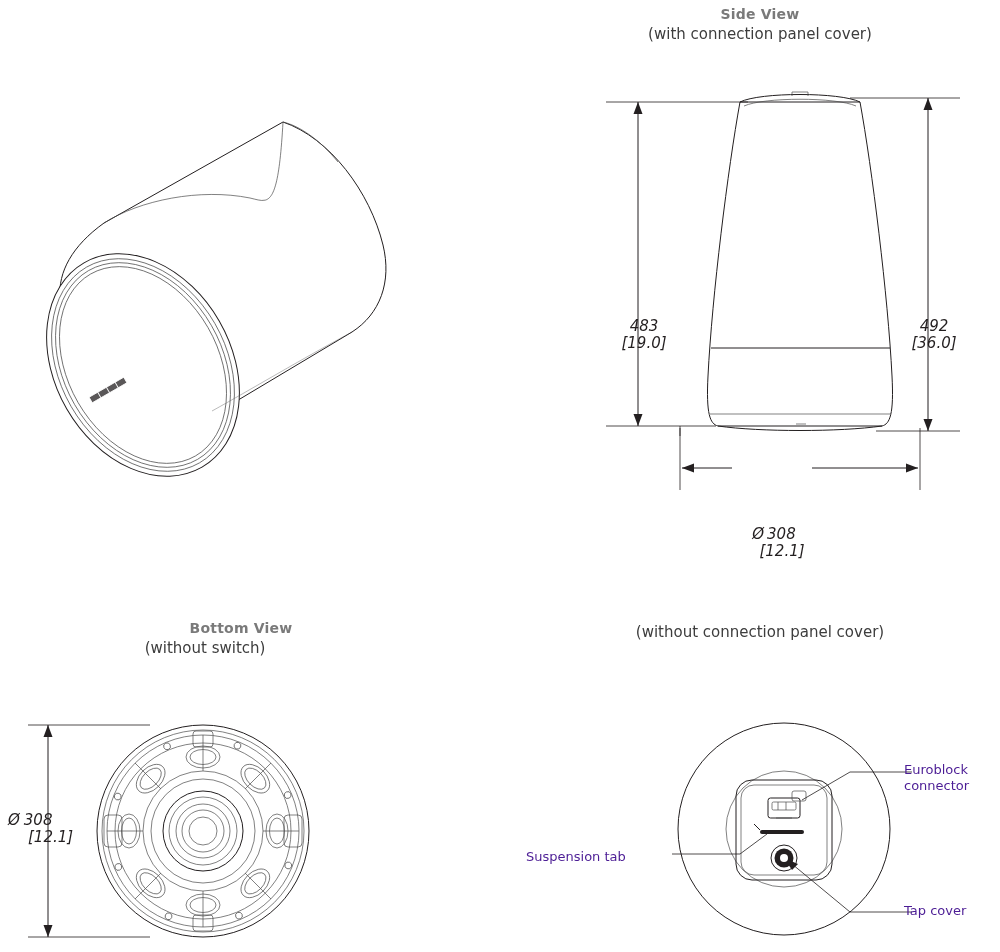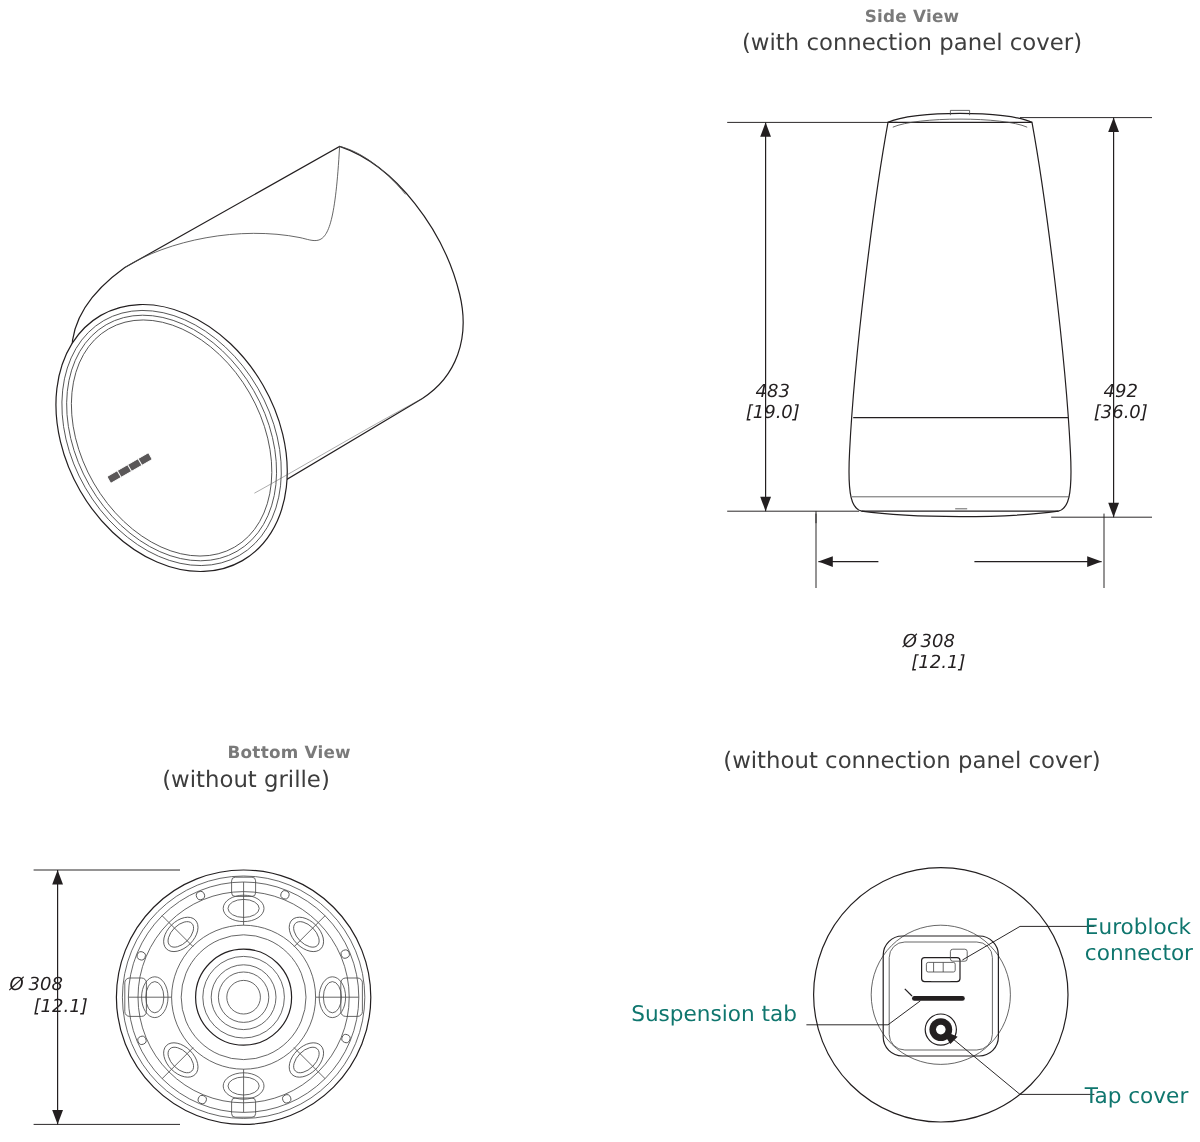--- a/index.html
+++ b/index.html
@@ -19,38 +19,38 @@
     position: absolute;
   }
   .view-title {
     font-size: 14px;
     font-weight: bold;
     color: #7a7a7a;
     text-align: center;
     letter-spacing: 0.2px;
   }
   .view-sub {
-    font-size: 19px;
+    font-size: 15px;
     color: #3d3d3d;
     text-align: center;
     margin-top: 3px;
   }
   .dim-label {
     position: absolute;
     font-size: 15px;
     color: #231f20;
     line-height: 1.15;
     text-align: center;
     white-space: nowrap;
     font-style: italic;
   }
   .callout-label {
     position: absolute;
-    font-size: 18px;
-    color: #0f766e;
+    font-size: 13px;
+    color: #4c1d95;
     line-height: 1.2;
     white-space: nowrap;
   }
   svg {
     display: block;
     overflow: visible;
   }
   .ln {
     stroke: #231f20;
     fill: none;
@@ -173,21 +173,21 @@
 
   <div class="dim-label" style="left:212px; top:520px; width:84px;">
     <span style="display:inline-block; vertical-align:middle; margin-right:3px; font-size:15px;">Ø</span><span style="display:inline-block; vertical-align:middle;">308</span><br>
     <span style="margin-left:16px;">[12.1]</span>
   </div>
 </div>
 
 <div class="panel" style="left:0px; top:620px; width:420px; height:332px;">
 
   <div class="view-title" style="width:410px;padding-left:36px;">Bottom View</div>
-  <div class="view-sub" style="width:410px;">(without grille)</div>
+  <div class="view-sub" style="width:410px;">(without switch)</div>
 
   <svg width="420" height="280" viewBox="0 0 420 280" style="position:absolute; left:0; top:52px;">
 
     <line class="ln-ext" x1="28" y1="53" x2="150" y2="53"></line>
     <line class="ln-ext" x1="28" y1="265" x2="150" y2="265"></line>
     <line class="ln-dim" x1="48" y1="53" x2="48" y2="265"></line>
     <path d="M 48 53 l -4.5 12 l 9 0 z" fill="#231f20"></path>
     <path d="M 48 265 l -4.5 -12 l 9 0 z" fill="#231f20"></path>
 
     <g transform="translate(203,159)">
@@ -322,21 +322,21 @@
       <circle cx="264" cy="186" r="9.5" fill="#231f20"></circle>
       <path d="M 264 186 L 278 192 L 272 198 Z" fill="#231f20"></path>
       <circle cx="264" cy="186" r="4" fill="#ffffff"></circle>
     </g>
 
     <path class="ln-ext" d="M 247 162 L 220 182 L 152 182"></path>
     <path class="ln-ext" d="M 282 128 L 330 100 L 392 100"></path>
     <path class="ln-ext" d="M 272 192 L 330 240 L 392 240"></path>
   </svg>
 
-  <div class="callout-label" style="left:6px; top:215px;">Suspension tab</div>
+  <div class="callout-label" style="left:6px; top:229px;">Suspension tab</div>
 
   <div class="callout-label" style="left:384px; top:142px;">
     <span>Euroblock</span><br>
     <span>connector</span>
   </div>
 
   <div class="callout-label" style="left:384px; top:283px;">Tap cover</div>
 </div>
 
 </body></html>

